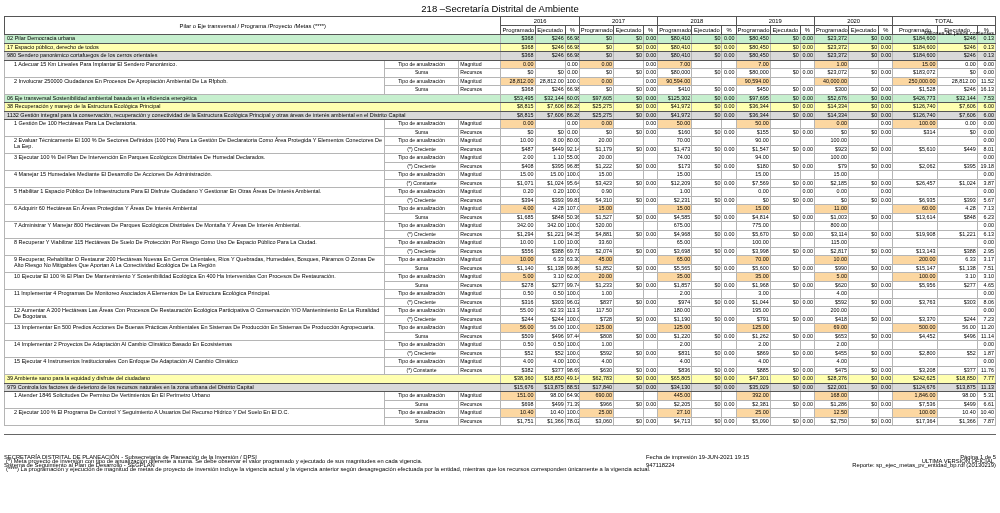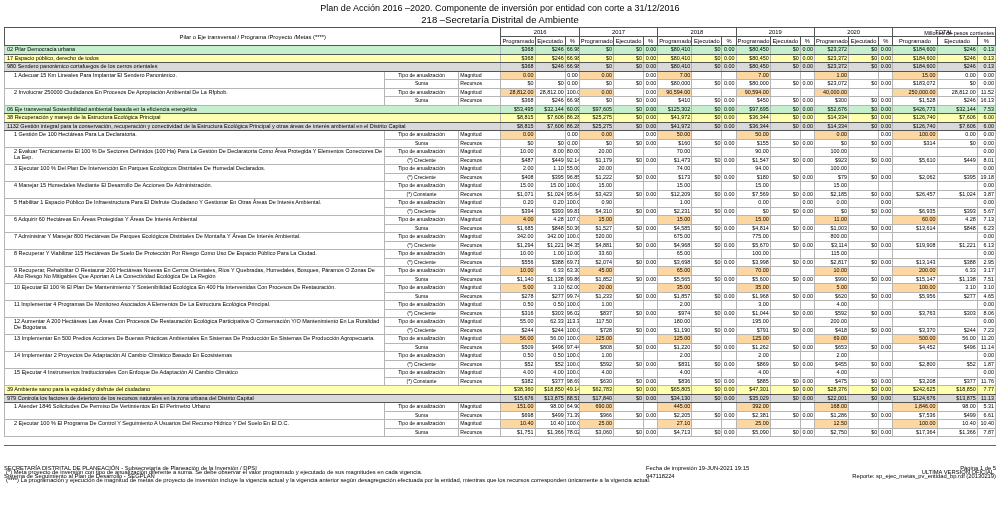--- a/index.html
+++ b/index.html
@@ -29,21 +29,20 @@
   .fnrow{display:flex;justify-content:space-between;}
   .official{white-space:nowrap;margin-left:20px;}
   .footer{position:absolute;left:4px;right:4px;bottom:4px;display:flex;justify-content:space-between;font-size:5.8px;line-height:8px;}
   .f-right{width:350px;}
   .f-rrow{display:flex;justify-content:space-between;}
 </style>
 </head>
 <body>
 
 <div class="page">
-  <div class="t2">Plan de Acción 2016 –2020. Componente de inversión por entidad con corte a 31/12/2016</div>
   <div class="t3">218 –Secretaría Distrital de Ambiente</div>
   <div class="units">Millones de pesos corrientes</div>
 
   <table>
       <colgroup>
         <col style="width: 378px;">
         <col style="width: 74px;">
         <col style="width: 42px;">
         <col style="width: 34px;">
         <col style="width: 30px;">

